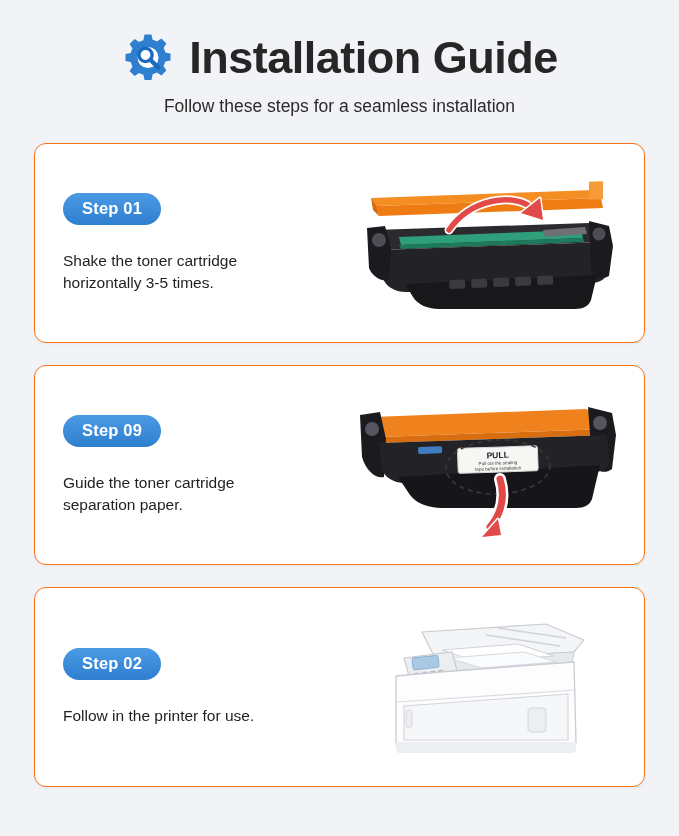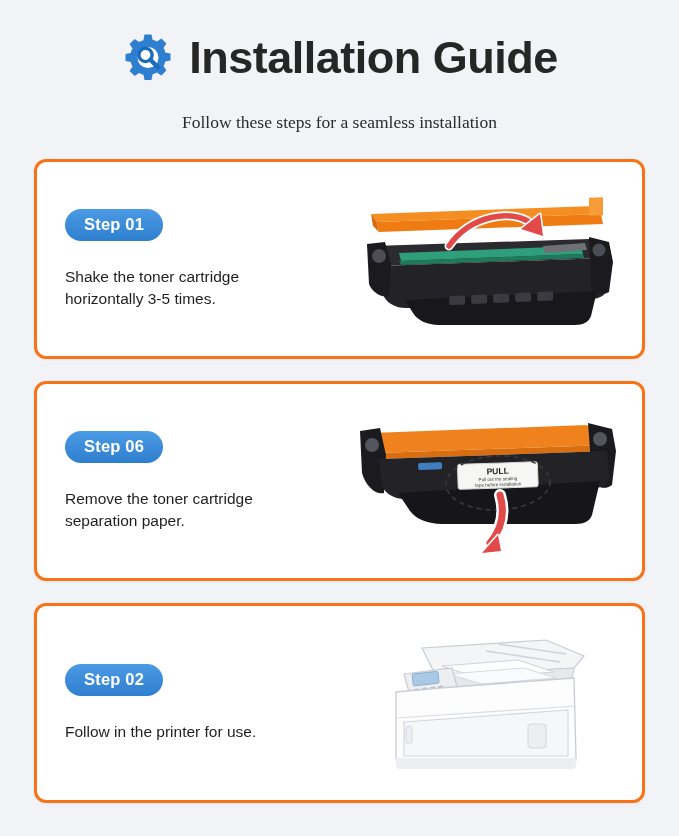--- a/index.html
+++ b/index.html
@@ -42,38 +42,37 @@
   }
   .page-title {
     font-size: 45px;
     font-weight: bold;
     color: #262626;
     letter-spacing: -0.5px;
     line-height: 1;
     white-space: nowrap;
   }
   .subtitle {
-    margin-top: 28px;
+    margin-top: 12px;
     font-size: 17.5px;
     color: #2b2b2b;
     font-weight: 400;
-    font-family: Liberation Serif, serif;
   }
 
   
   .steps {
     margin-top: 26px;
     display: flex;
     flex-direction: column;
     gap: 22px;
   }
   .step-card {
     background: #ffffff;
     border-radius: 12px;
-    border: 3px solid #f97316;
+    border: 1px solid #f97316;
     box-shadow: 0 1px 3px rgba(30,40,70,0.05);
     height: 200px;
     display: flex;
     align-items: center;
     padding: 0 22px 0 28px;
     position: relative;
   }
   .step-text {
     width: 285px;
     flex: 0 0 285px;
@@ -187,22 +186,22 @@
               <polygon points="187,30 190,52 168,45" fill="#e24a4a" stroke="#ffffff" stroke-width="3" stroke-linejoin="round"></polygon>
               <polygon points="187,30 190,52 168,45" fill="#e24a4a"></polygon>
             </g>
           </svg>
         </div>
       </div>
     </div>
 
     <div class="step-card">
       <div class="step-text">
-        <div class="step-badge">Step 06</div>
-        <div class="step-desc">Remove the toner cartridge separation paper.</div>
+        <div class="step-badge">Step 09</div>
+        <div class="step-desc">Guide the toner cartridge separation paper.</div>
       </div>
       <div class="step-figure">
         <div class="fig2">
           <svg viewBox="0 0 270 150" width="270" height="150">
 
             <path d="M22,22 L236,14 L252,22 L256,34 L28,42 Z" fill="#f0821e"></path>
             <path d="M28,42 L256,34 L257,40 L29,48 Z" fill="#d96e10"></path>
 
             <path d="M10,20 L30,17 L36,44 L34,82 C26,84 16,76 12,62 Z" fill="#1b1b1f"></path>
             <circle cx="22" cy="34" r="7" fill="#55555e"></circle>

